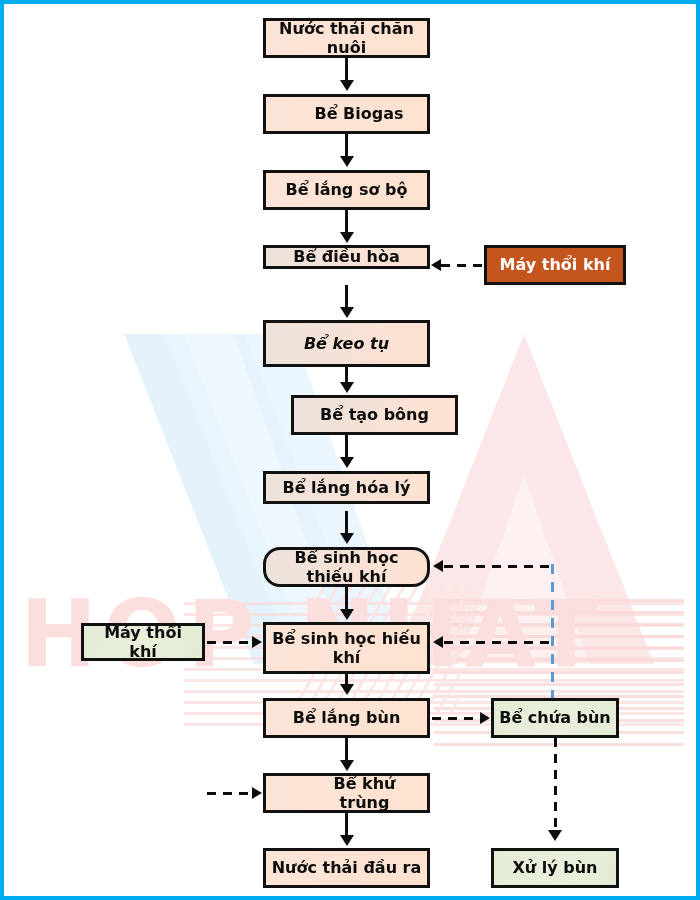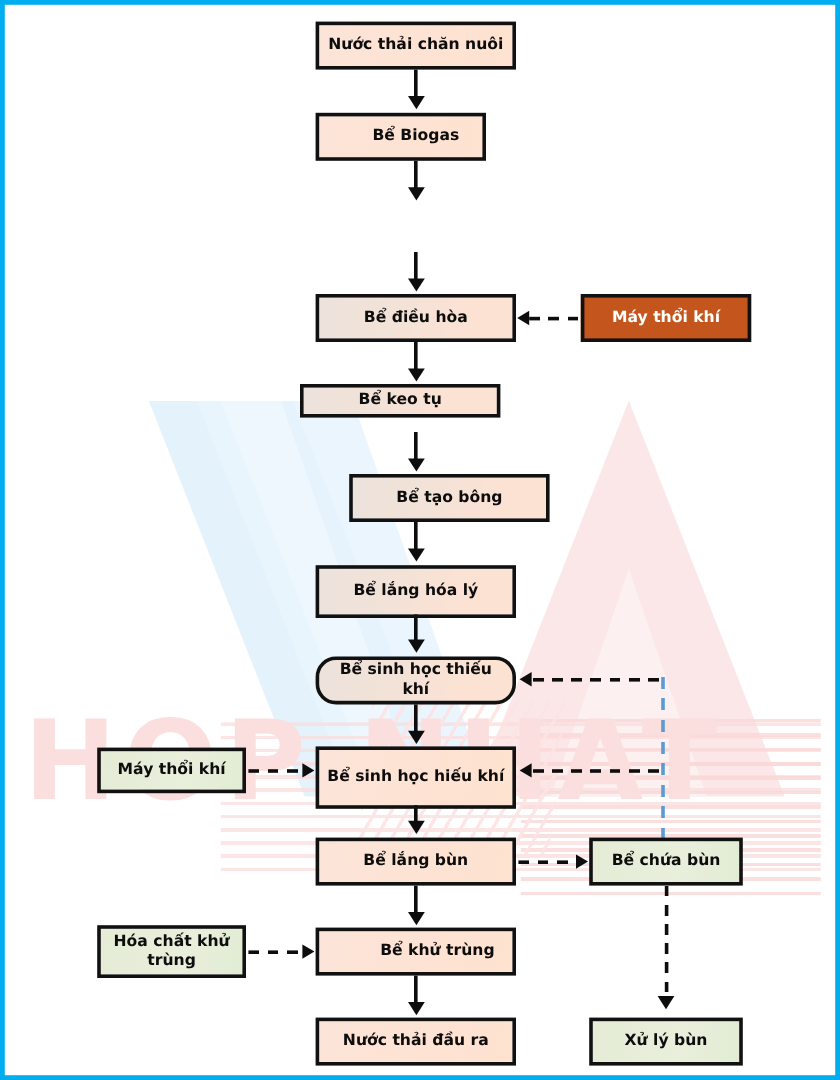--- a/index.html
+++ b/index.html
@@ -114,21 +114,21 @@
   .diagram { position: absolute; inset: 0; z-index: 3; }
 
   .node {
     position: absolute;
     border: 3px solid #111111;
     display: flex;
     align-items: center;
     justify-content: center;
     text-align: center;
     font-weight: 700;
-    font-size: 13px;
+    font-size: 16px;
     color: #0d0d0d;
     line-height: 1.2;
     padding: 1px 4px;
     z-index: 5;
   }
   .node.peach {
     background: linear-gradient(100deg, #ece3dc 0%, #f2e2d8 34%, #fbe2d4 72%, #fde2d2 100%);
   }
   .node.peach-light {
     background: linear-gradient(100deg, #fbe4d8 0%, #fde3d4 45%, #ffe2d0 100%);
@@ -216,53 +216,56 @@
   </div>
 
   <div class="diagram">
 
     <div class="node peach-light" style="left:259px; top:14px; width:167px; height:40px;">
       <span>Nước thải chăn nuôi</span>
     </div>
     <div class="v-line" style="left:341px; top:54px; height:25px;"></div>
     <div class="arrow-down" style="left:335.5px; top:76px;"></div>
 
-    <div class="node peach-light" style="left:259px; top:90px; width:142px; height:40px;padding-left:29px;">
+    <div class="node peach-light" style="left:259px; top:90px; width:167px; height:40px;padding-left:29px;">
       <span>Bể Biogas</span>
     </div>
     <div class="v-line" style="left:341px; top:130px; height:24px;"></div>
     <div class="arrow-down" style="left:335.5px; top:152px;"></div>
 
+    <div class="node peach-light" style="left:259px; top:166px; width:167px; height:40px;">
+      <span>Bể lắng sơ bộ</span>
+    </div>
     <div class="v-line" style="left:341px; top:206px; height:25px;"></div>
     <div class="arrow-down" style="left:335.5px; top:228px;"></div>
 
-    <div class="node peach" style="left:259px; top:241px; width:167px; height:40px;justify-content:center;">
+    <div class="node peach" style="left:259px; top:241px; width:167px; height:24px;justify-content:center;">
       <span>Bể điều hòa</span>
     </div>
     <div class="node orange" style="left:480px; top:241px; width:142px; height:40px;">
       <span>Máy thổi khí</span>
     </div>
     <div class="dash-h" style="left:437px; top:259.5px; width:43px;"></div>
     <div class="arrow-left" style="left:427px; top:254.5px;"></div>
     <div class="v-line" style="left:341px; top:281px; height:25px;"></div>
     <div class="arrow-down" style="left:335.5px; top:303px;"></div>
 
-    <div class="node peach" style="left:246px; top:316px; width:167px; height:28px;">
+    <div class="node peach" style="left:259px; top:316px; width:167px; height:47px;font-style:italic;">
       <span>Bể keo tụ</span>
     </div>
     <div class="v-line" style="left:341px; top:356px; height:25px;"></div>
     <div class="arrow-down" style="left:335.5px; top:378px;"></div>
 
     <div class="node peach" style="left:259px; top:391px; width:167px; height:40px;margin-left:28px;">
       <span>Bể tạo bông</span>
     </div>
     <div class="v-line" style="left:341px; top:431px; height:25px;"></div>
     <div class="arrow-down" style="left:335.5px; top:453px;"></div>
 
-    <div class="node peach" style="left:259px; top:467px; width:167px; height:44px;">
+    <div class="node peach" style="left:259px; top:467px; width:167px; height:33px;">
       <span>Bể lắng hóa lý</span>
     </div>
     <div class="v-line" style="left:341px; top:507px; height:25px;"></div>
     <div class="arrow-down" style="left:335.5px; top:529px;"></div>
 
     <div class="node peach" style="left:259px; top:543px; width:167px; height:40px;border-radius:17px;">
       <span>Bể sinh học thiếu khí</span>
     </div>
     <div class="v-line" style="left:341px; top:583px; height:25px;"></div>
     <div class="arrow-down" style="left:335.5px; top:605px;"></div>
@@ -295,23 +298,20 @@
 
     <div class="node green" style="left:487px; top:694px; width:128px; height:40px;justify-content:center;">
       <span>Bể chứa bùn</span>
     </div>
     <div class="v-line" style="left:341px; top:734px; height:25px;"></div>
     <div class="arrow-down" style="left:335.5px; top:756px;"></div>
 
     <div class="dash-v" style="left:549.5px; top:734px; height:95px;"></div>
     <div class="arrow-down" style="left:544px; top:826px;"></div>
 
-    <div class="node green" style="left:77px; top:767px; width:124px; height:44px; line-height:1.25;">
-      <span>Hóa chất khử trùng</span>
-    </div>
     <div class="dash-h" style="left:203px; top:787.5px; width:45px;"></div>
     <div class="arrow-right" style="left:248px; top:782.5px;"></div>
 
     <div class="node peach-light" style="left:259px; top:769px; width:167px; height:40px;padding-left:40px;">
       <span>Bể khử trùng</span>
     </div>
     <div class="v-line" style="left:341px; top:809px; height:25px;"></div>
     <div class="arrow-down" style="left:335.5px; top:831px;"></div>
 
     <div class="node green" style="left:487px; top:844px; width:128px; height:40px;">

